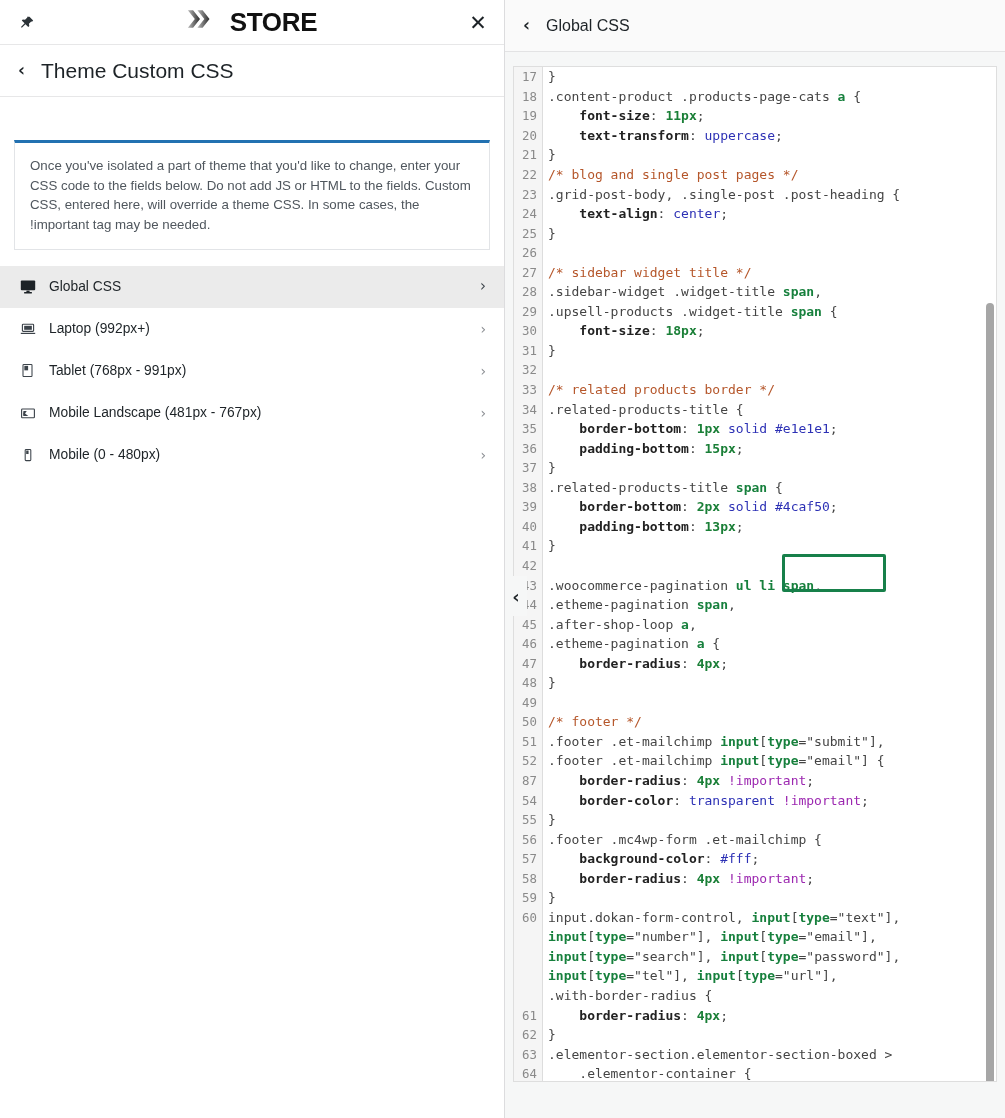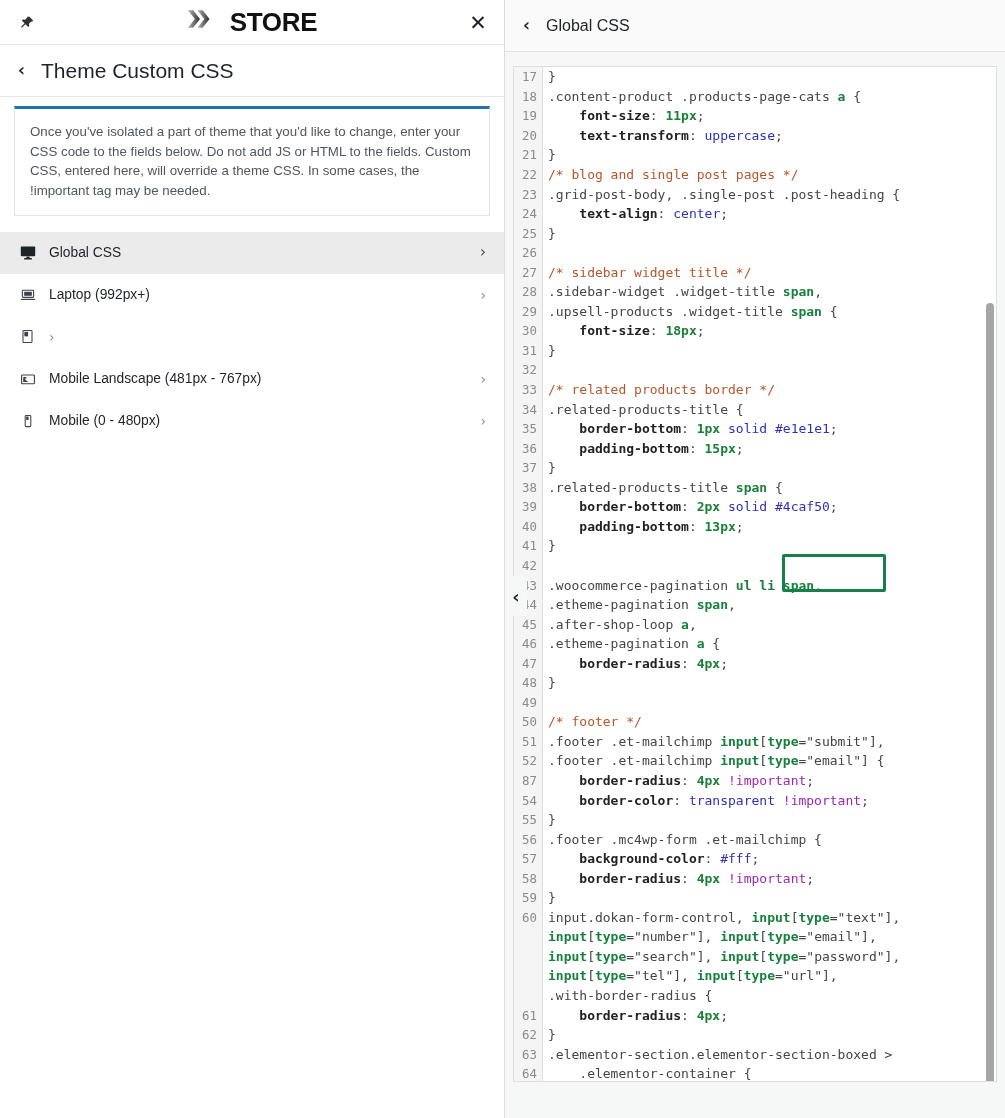--- a/index.html
+++ b/index.html
@@ -66,21 +66,21 @@
   .chev-back {
     font-size: 17px; color: #1d2327; cursor: pointer;
     font-family: "DejaVu Sans", sans-serif; line-height: 1;
     font-weight: 600;
   }
   .section-title { font-size: 21px; color: #1d2327; font-weight: 400; }
 
   .notice-wrap { padding: 9px 14px 0 14px; }
   .notice {
     border: 1px solid #e2e4e7; border-top: 3px solid #2271b1;
-    background: #fff; padding: 13px 15px 15px 15px;
+    background: #fff; padding: 13px 15px 15px 15px; margin-top: 34px;
   }
   .notice p {
     font-size: 13.3px; line-height: 19.6px; color: #50575e;
   }
 
   .menu-list { margin-top: 16px; }
   .menu-item {
     height: 42px; display: flex; align-items: center;
     padding: 0 18px 0 19px; gap: 13px; cursor: pointer;
     border-bottom: 1px solid transparent;
@@ -254,20 +254,21 @@
         <span class="m-arrow">›</span>
       </div>
 
       <div class="menu-item">
         <span class="m-icon">
           <svg width="15" height="15" viewBox="0 0 20 20" fill="none" stroke="#3c434a" stroke-width="1.4">
             <rect x="4" y="2" width="12" height="16" rx="1"></rect>
             <rect x="5.8" y="3.8" width="5" height="6" fill="#3c434a" stroke="none"></rect>
           </svg>
         </span>
+        <span class="m-label">Tablet (768px - 991px)</span>
         <span class="m-arrow">›</span>
       </div>
 
       <div class="menu-item">
         <span class="m-icon">
           <svg width="16" height="16" viewBox="0 0 20 20" fill="none" stroke="#3c434a" stroke-width="1.4">
             <rect x="2" y="5" width="16" height="11" rx="1"></rect>
             <path d="M4.2 13.8 L8.4 7.6 L4.2 7.6 Z" fill="#3c434a" stroke="none"></path>
             <path d="M4.2 13.8 L10.4 13.8 L4.2 9 Z" fill="#3c434a" stroke="none"></path>
           </svg>

